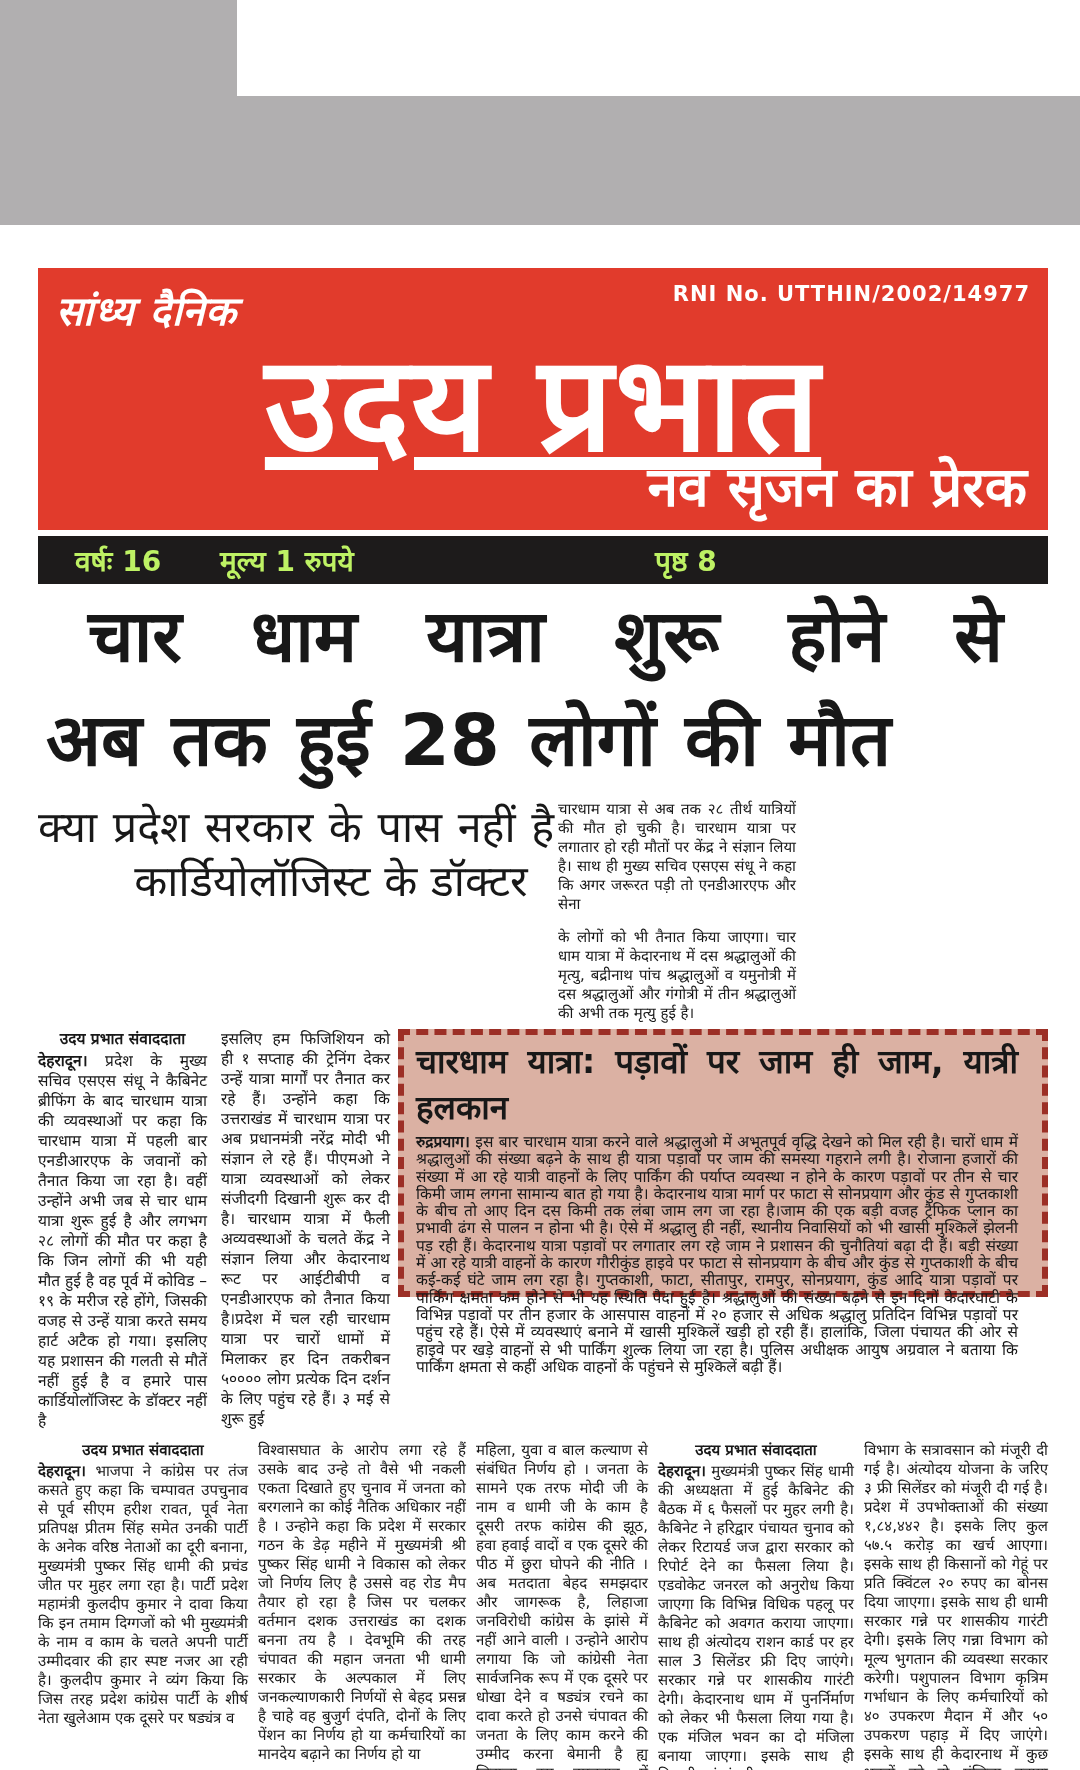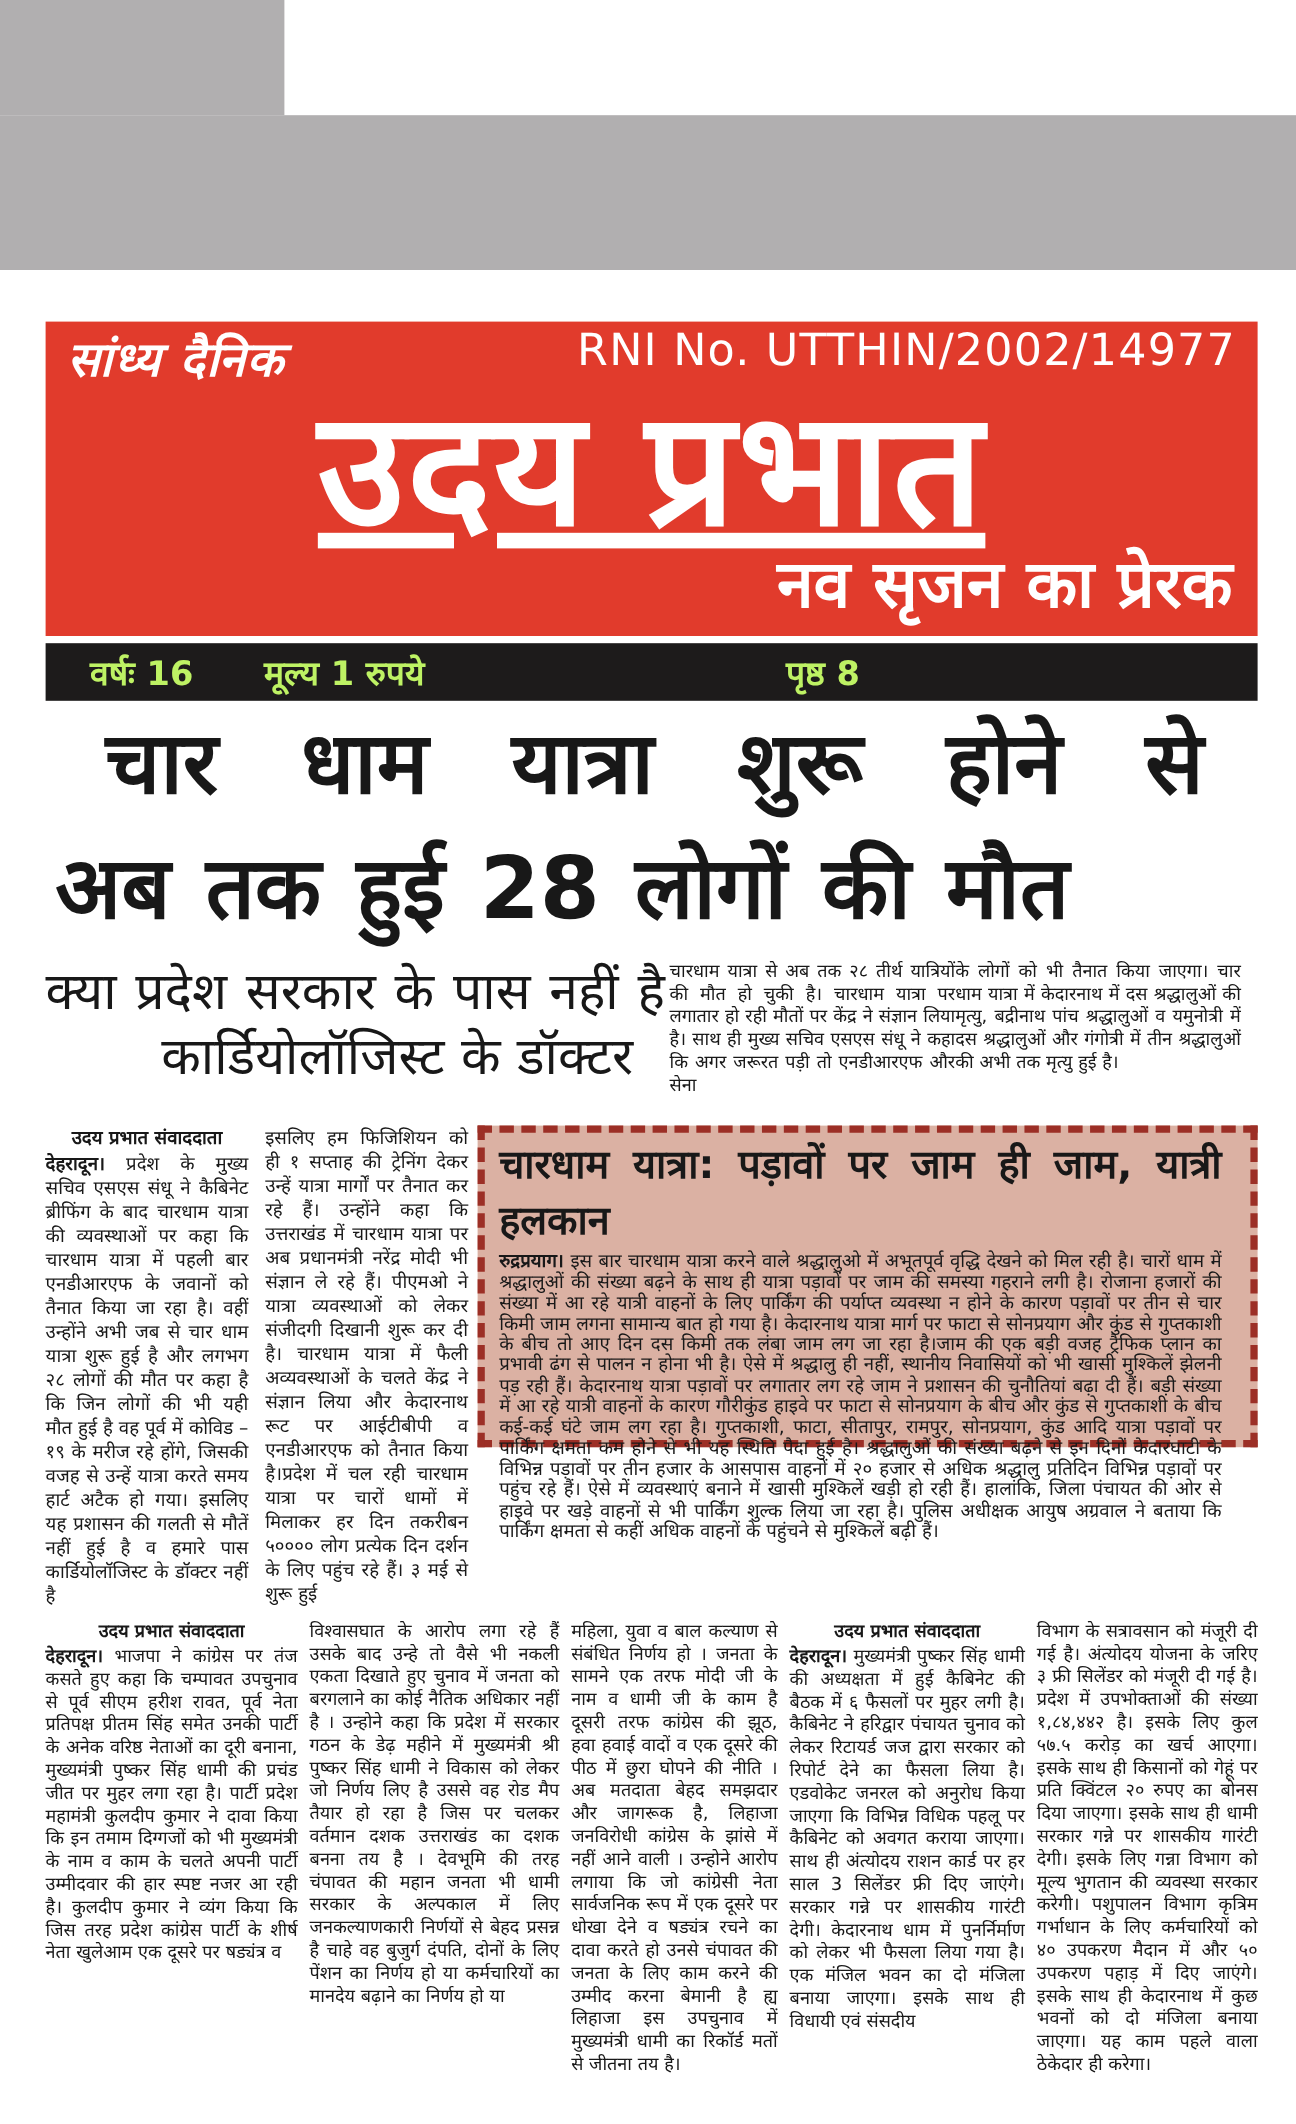--- a/index.html
+++ b/index.html
@@ -3,43 +3,43 @@
 <meta charset="utf-8">
 <style>
   * { margin:0; padding:0; box-sizing:border-box; }
   html,body { width:1080px; height:1770px; overflow:hidden; background:#ffffff;
     font-family:"DejaVu Sans", sans-serif; color:#181818; }
   .gray-top-left { position:absolute; left:0; top:0; width:237px; height:96px; background:#b1afb0; }
   .gray-band { position:absolute; left:0; top:96px; width:1080px; height:129px; background:#b1afb0; }
   .paper { position:absolute; left:38px; top:268px; width:1010px; }
 
   
-  .masthead { background:#e13b2c; height:262px; padding:2px 18px 10px 18px; color:#fff; position:relative; }
+  .masthead { background:#e13b2c; height:262px; padding:14px 18px 10px 18px; color:#fff; position:relative; }
   .mh-top { display:flex; justify-content:space-between; align-items:flex-start; }
   .mh-edition { font-size:40px; font-weight:bold; font-style:italic; letter-spacing:1px; }
-  .mh-rni { font-size:37px; font-weight:normal; letter-spacing:1px; }
+  .mh-rni { font-size:21px; font-weight:bold; letter-spacing:1px; }
   .mh-title { font-size:132px; font-weight:bold; text-align:center; line-height:126px; margin-top:4px; letter-spacing:2px;text-decoration:underline; }
   .mh-tagline { position:absolute; right:21px; bottom:8px; font-size:55px; font-weight:bold; }
 
   
   .info-bar { margin-top:6px; background:#1d1b1b; color:#bef264; height:48px;
     display:grid; grid-template-columns:145px 435px 200px auto; align-items:center;
     padding-left:37px; font-size:28px; font-weight:bold; }
 
   
   .lead-h1 { font-size:72px; font-weight:bold; line-height:104px; width:915px; margin-left:50px;
     text-align:justify; text-align-last:justify; }
   .lead-h2 { font-size:72px; font-weight:bold; line-height:104px; width:845px; margin-left:8px;
     text-align:justify; text-align-last:justify; }
 
   .row-a { display:flex; margin-top:8px; min-height:132px; }
   .subhead { width:516px; }
   .subhead .s1 { font-size:43px; line-height:54px; text-align:justify; text-align-last:justify; }
   .subhead .s2 { font-size:43px; line-height:54px; text-align:center; padding-left:70px; }
-  .mini-cols { display:flex; width:490px; margin-left:4px; }
+  .mini-cols { display:flex; gap:14px; width:490px; margin-left:4px;flex-direction:column; }
   .mini-col { width:238px; font-size:15px; line-height:19px; text-align:justify; }
 
   .row-b { display:flex; margin-top:6px; }
   .lead-cols { display:flex; gap:14px; width:352px; }
   .lead-col { width:169px; font-size:15.5px; line-height:20px; text-align:justify; }
   .byline { font-weight:bold; text-align:center; font-size:15.5px; margin-bottom:2px; }
 
   .jam-box { margin-left:8px; width:650px; height:268px; background:#dbb1a3;
     border:6px dashed #9c2f26; padding:4px 24px 6px 12px; }
   .jam-head { font-size:33px; font-weight:bold; line-height:46px;

